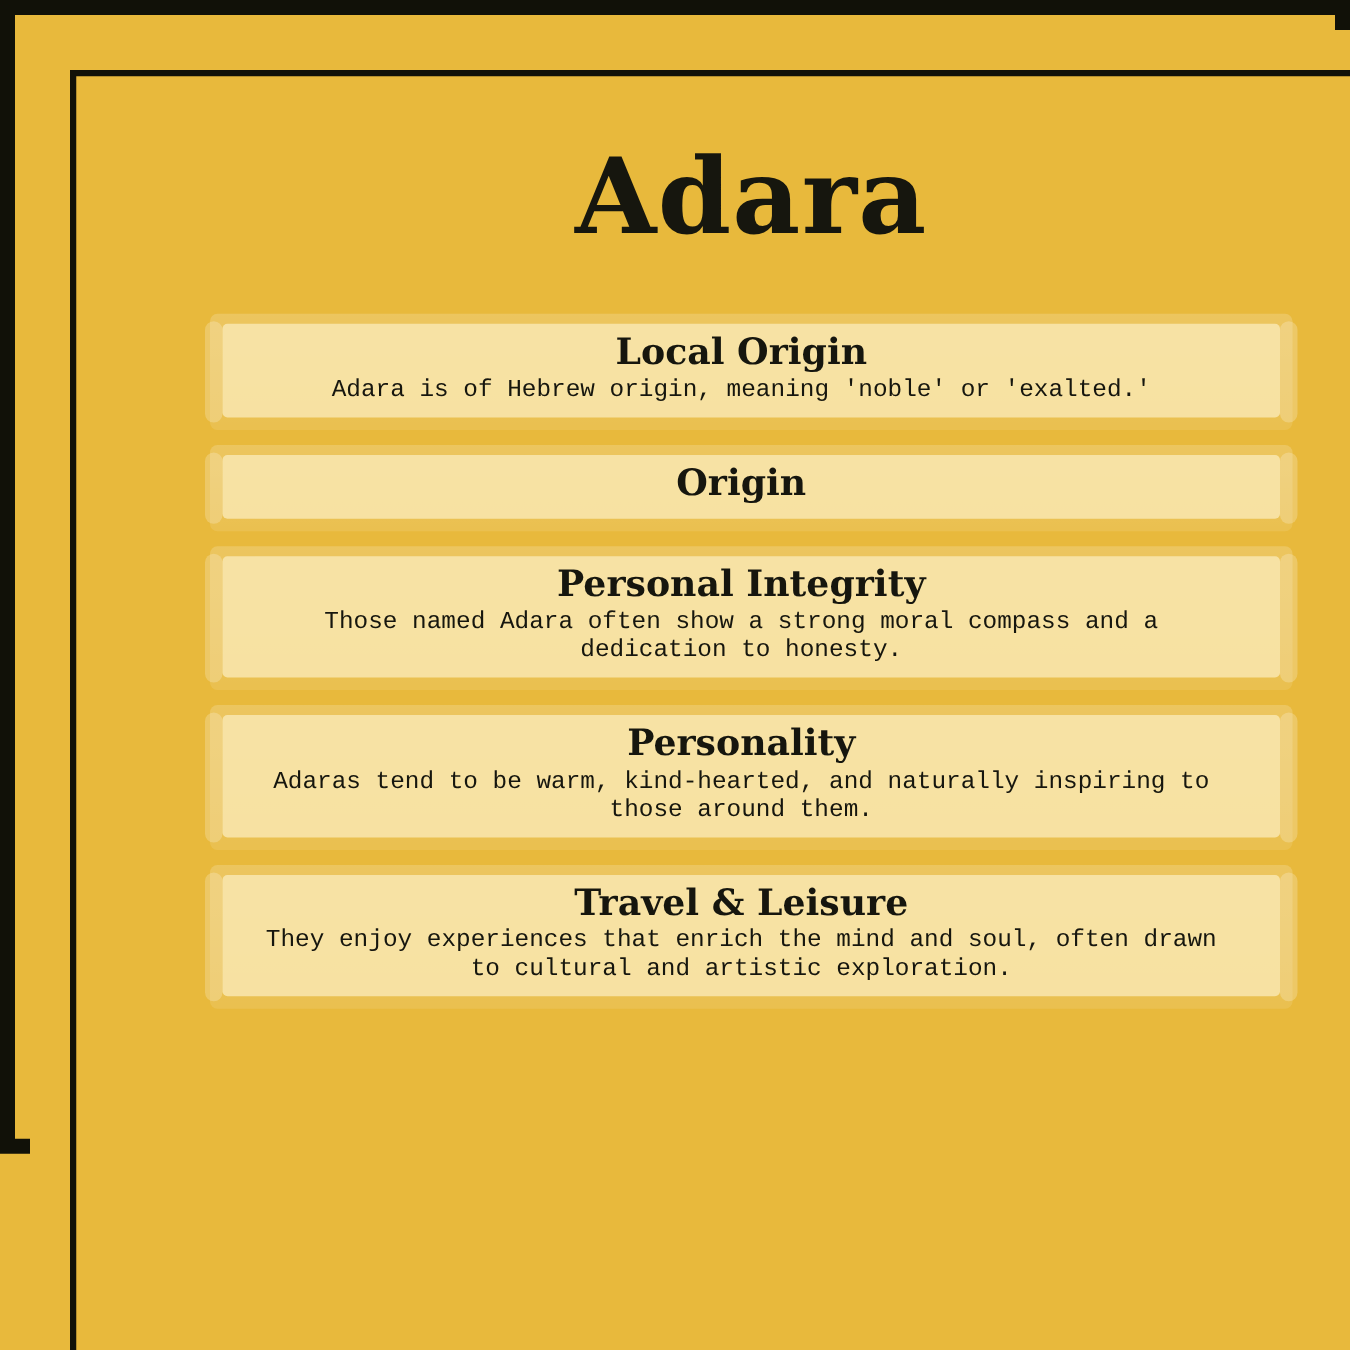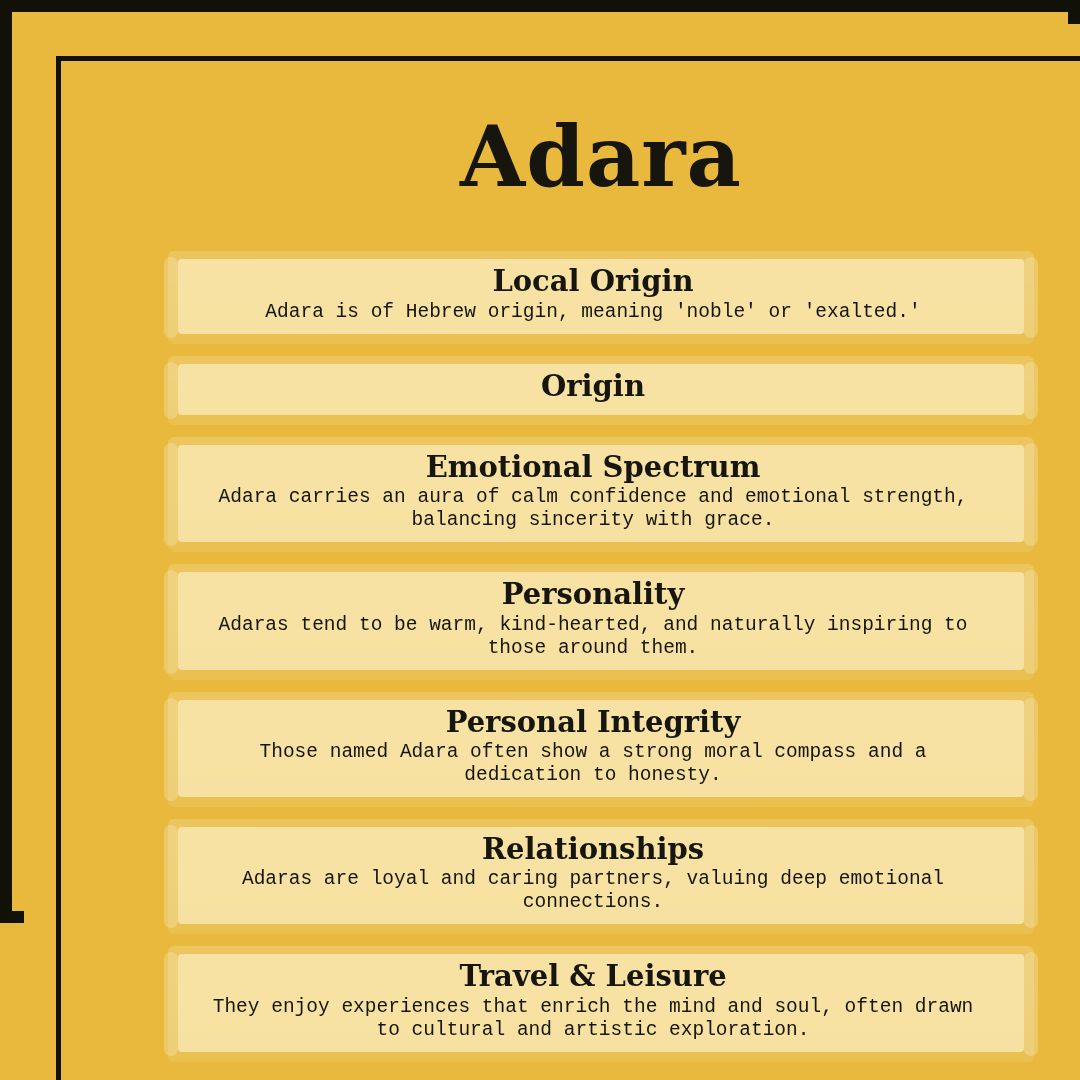--- a/index.html
+++ b/index.html
@@ -136,47 +136,35 @@
               <div class="section-body">Adara is of Hebrew origin, meaning 'noble' or 'exalted.'</div>
             </div>
           </div>
 
           <div class="section">
             <div class="section-inner">
               <div class="section-title">Origin</div>
             </div>
           </div>
 
+
           <div class="section">
             <div class="section-inner">
-              <div class="section-title">Emotional Spectrum</div>
-              <div class="section-body">Adara carries an aura of calm confidence and emotional strength, balancing sincerity with grace.</div>
+              <div class="section-title">Personal Integrity</div>
+              <div class="section-body">Those named Adara often show a strong moral compass and a dedication to honesty.</div>
             </div>
           </div>
 
           <div class="section">
             <div class="section-inner">
               <div class="section-title">Personality</div>
               <div class="section-body">Adaras tend to be warm, kind-hearted, and naturally inspiring to those around them.</div>
             </div>
           </div>
 
-          <div class="section">
-            <div class="section-inner">
-              <div class="section-title">Personal Integrity</div>
-              <div class="section-body">Those named Adara often show a strong moral compass and a dedication to honesty.</div>
-            </div>
-          </div>
-
-          <div class="section">
-            <div class="section-inner">
-              <div class="section-title">Relationships</div>
-              <div class="section-body">Adaras are loyal and caring partners, valuing deep emotional connections.</div>
-            </div>
-          </div>
 
           <div class="section">
             <div class="section-inner">
               <div class="section-title">Travel &amp; Leisure</div>
               <div class="section-body">They enjoy experiences that enrich the mind and soul, often drawn to cultural and artistic exploration.</div>
             </div>
           </div>
 
         </div>
 

